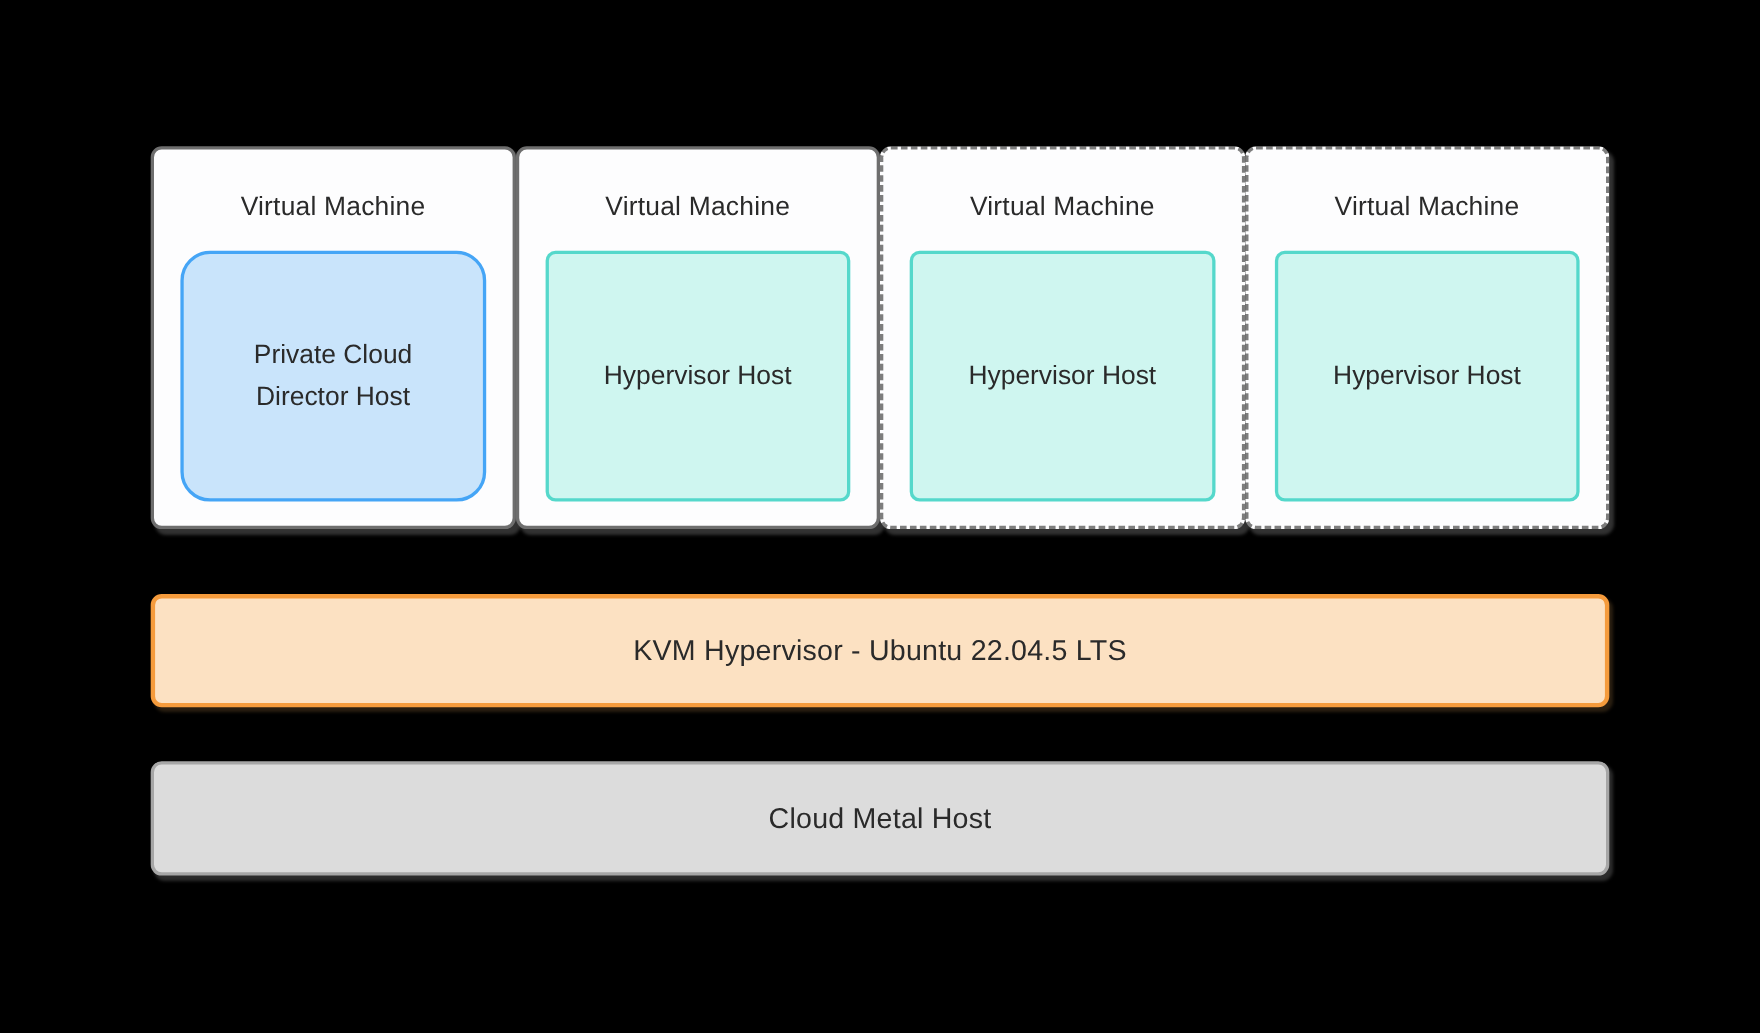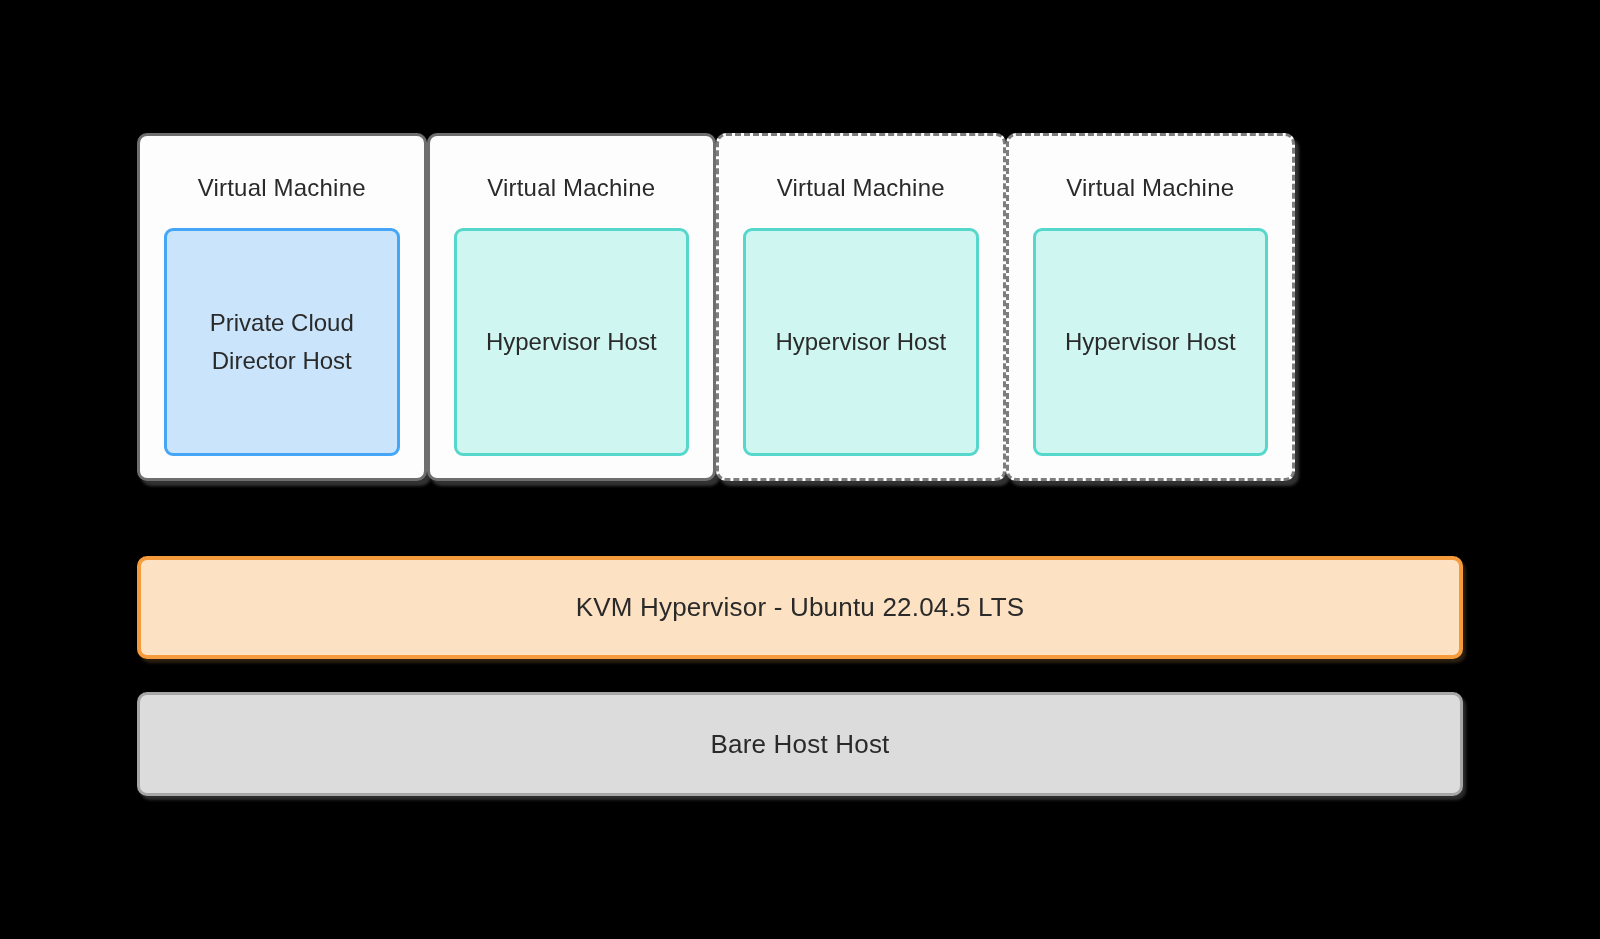--- a/index.html
+++ b/index.html
@@ -13,21 +13,21 @@
     width: 1600px;
     height: 939px;
     background: var(--bg, #000000);
     overflow: hidden;
   }
   
   .vm-row {
     position: absolute;
     left: 137px;
     top: 133px;
-    width: 1158px;
+    width: 1326px;
     height: 348px;
     display: flex;
   }
   .vm-box {
     position: relative;
     flex: 1 1 0;
     background: var(--box-bg, #fdfdfe);
     border: 3px solid var(--outer-border, #6e6e6e);
     border-radius: 10px;
     box-shadow: 4px 5px 3px rgba(110,110,110,0.45);
@@ -61,20 +61,21 @@
     justify-content: center;
     text-align: center;
     font-size: 24px;
     line-height: 38px;
     color: var(--text, #2a2a2a);
     padding: 0 20px;
   }
   .inner-box.blue {
     background: var(--blue-fill, #c9e4fb);
     border-color: var(--blue-border, #45a5f6);
+    border-radius: 27px;
   }
   .inner-box.teal {
     background: var(--teal-fill, #cff6f0);
     border-color: var(--teal-border, #55d8cb);
     align-items: center;
   }
   
   .bar {
     position: absolute;
     left: 137px;
@@ -82,21 +83,21 @@
     box-sizing: border-box;
     display: flex;
     align-items: center;
     justify-content: center;
     font-size: 26px;
     color: var(--text, #2a2a2a);
     border-radius: 10px;
     letter-spacing: 0.2px;
   }
   .bar.kvm {
-    top: 556px;
+    top: 540px;
     height: 103px;
     background: var(--orange-fill, #fce1c2);
     border: 4px solid var(--orange-border, #f59b3c);
     box-shadow: 3px 4px 3px rgba(120,90,50,0.35);
   }
   .bar.metal {
     top: 692px;
     height: 104px;
     background: var(--gray-fill, #dcdcdc);
     border: 3px solid var(--gray-border, #a6a6a6);
@@ -133,16 +134,16 @@
           <span>Hypervisor Host</span>
         </div>
       </div>
     </div>
 
   <div class="bar kvm">
     <span>KVM Hypervisor - Ubuntu 22.04.5 LTS</span>
   </div>
 
   <div class="bar metal">
-    <span>Bare Host Host</span>
+    <span>Cloud Metal Host</span>
   </div>
 
 </div>
 
 </body></html>

